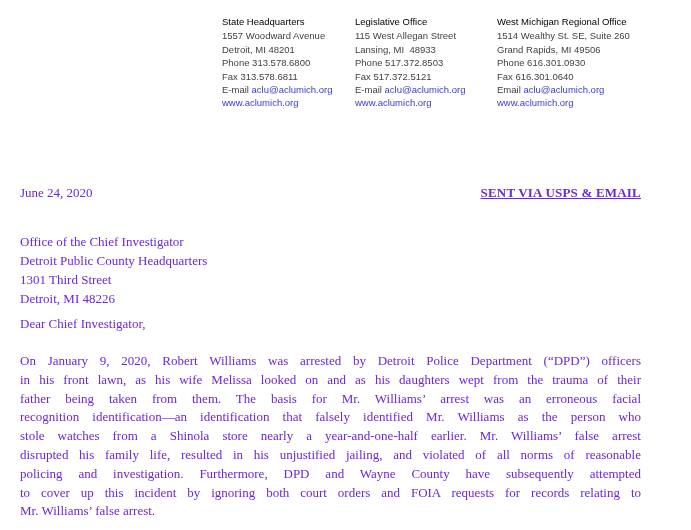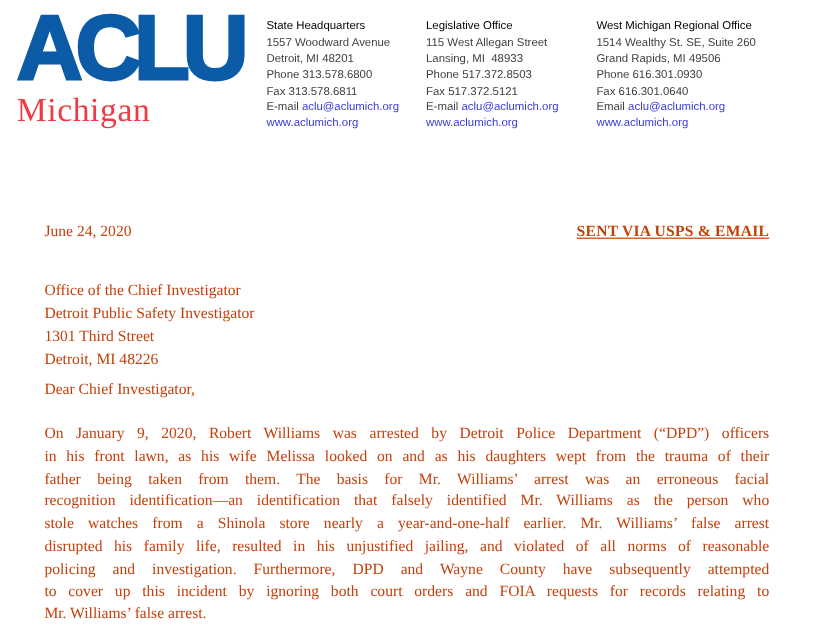--- a/index.html
+++ b/index.html
@@ -54,22 +54,21 @@
   .office-line { white-space: pre-wrap; }
   .link {
     color: #3B3BD6;
     cursor: pointer;
   }
 
   
   .letter {
     padding: 0 50px 0 20px;
     font-size: 13px;
-    color: #c2410c;
-    margin-left: 17px;
+    color: #6d28d9;
   }
   .date-row {
     display: flex;
     justify-content: space-between;
     align-items: baseline;
     margin-top: 53px;
     line-height: 19px;
   }
   .delivery {
     font-weight: bold;
@@ -86,24 +85,20 @@
   }
   .lline { line-height: 18.8px; }
 </style>
 </head>
 <body>
 
 <div class="page">
 
   <header class="header">
 
-    <div class="logo">
-      <div class="logo-acronym">ACLU</div>
-      <div class="logo-affiliate">Michigan</div>
-    </div>
 
     <div class="office office-1">
       <div class="office-title">State Headquarters</div>
       <div class="office-line">1557 Woodward Avenue</div>
       <div class="office-line">Detroit, MI 48201</div>
       <div class="office-line">Phone 313.578.6800</div>
       <div class="office-line">Fax 313.578.6811</div>
       <div class="office-line"><span>E-mail </span><a class="link">aclu@aclumich.org</a></div>
       <div class="office-line"><a class="link">www.aclumich.org</a></div>
     </div>
@@ -132,21 +127,21 @@
 
   <main class="letter">
 
     <div class="date-row">
       <span>June 24, 2020</span>
       <span class="delivery">SENT VIA USPS &amp; EMAIL</span>
     </div>
 
     <div class="recipient">
       <div>Office of the Chief Investigator</div>
-      <div>Detroit Public Safety Investigator</div>
+      <div>Detroit Public County Headquarters</div>
       <div>1301 Third Street</div>
       <div>Detroit, MI 48226</div>
     </div>
 
     <div class="salutation">Dear Chief Investigator,</div>
 
     <div class="bodytext">
       <div class="jline">On January 9, 2020, Robert Williams was arrested by Detroit Police Department (“DPD”) officers</div>
       <div class="jline">in his front lawn, as his wife Melissa looked on and as his daughters wept from the trauma of their</div>
       <div class="jline">father being taken from them.  The basis for Mr. Williams’ arrest was an erroneous facial</div>

